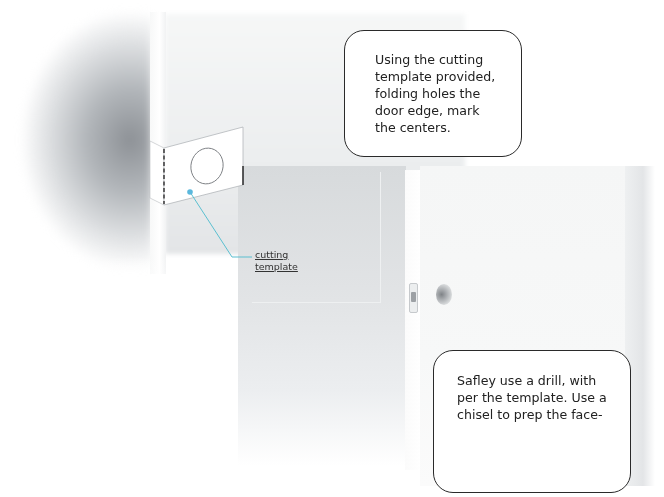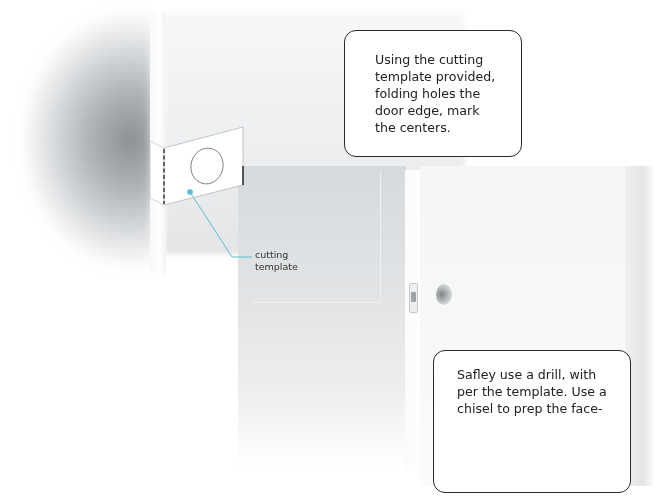--- a/index.html
+++ b/index.html
@@ -56,32 +56,32 @@
     left: 411px; top: 292px; width: 5px; height: 10px;
     background: #9da1a5; border-radius: 1px;
   }
   .knob-hole {
     left: 436px; top: 284px; width: 16px; height: 21px;
     border-radius: 50%;
     background: radial-gradient(ellipse at 35% 50%, #7f8387 0%, #b8bbbe 45%, #e4e6e7 80%);
   }
   .bubble {
     position: absolute; background: #ffffff;
-    border: 1.6px solid #2a2a2a; border-radius: 12px;
+    border: 1.6px solid #2a2a2a; border-radius: 20px;
     box-sizing: border-box;
     color: #222222; font-size: 12.6px; line-height: 17px;
   }
   .bubble-1 { left: 344px; top: 30px; width: 178px; height: 127px; padding: 20px 8px 0 30px; }
-  .bubble-2 { left: 433px; top: 350px; width: 198px; height: 143px; padding: 15px 6px 0 23px; }
+  .bubble-2 { left: 433px; top: 350px; width: 198px; height: 143px; padding: 21px 6px 0 23px; }
   .bubble .line { display: block; white-space: nowrap; }
   .label {
     position: absolute; left: 255px; top: 249px;
     font-size: 9.5px; line-height: 12px; color: #333333;
   }
-  .label .line { display: block; }
+  .label .line { display: block; text-decoration: underline; }
   svg.overlay { position: absolute; left: 0; top: 0; }
 </style>
 </head>
 <body>
 
 <div class="layer wall-left"></div>
 <div class="layer wall-mid"></div>
 <div class="layer post"></div>
 <div class="layer wall-mid-fade"></div>
 <div class="layer door-wall"></div>

